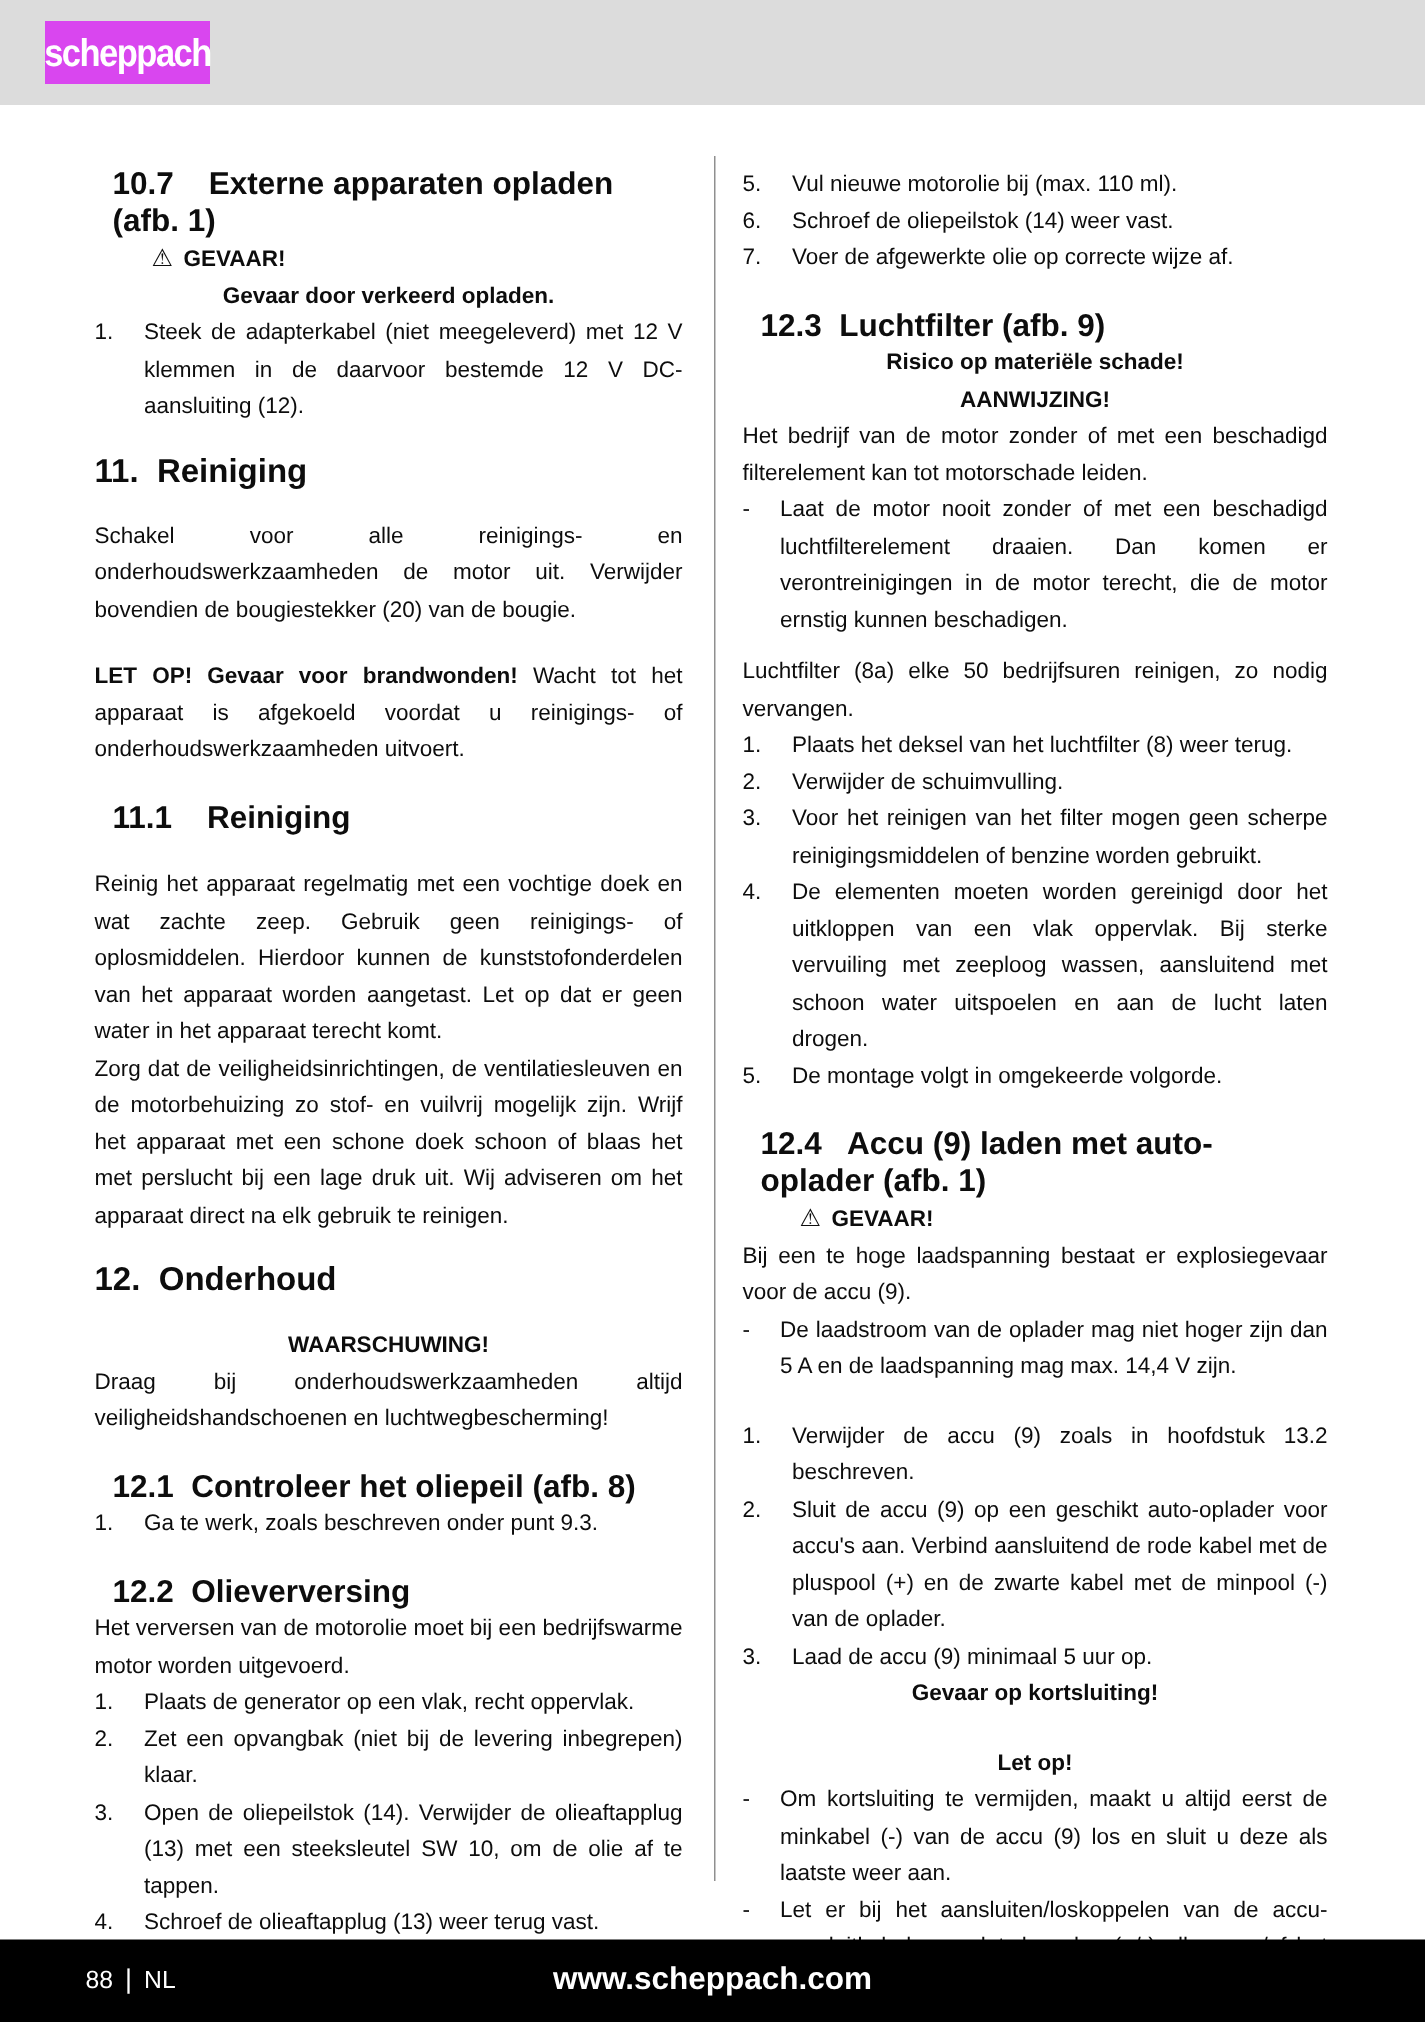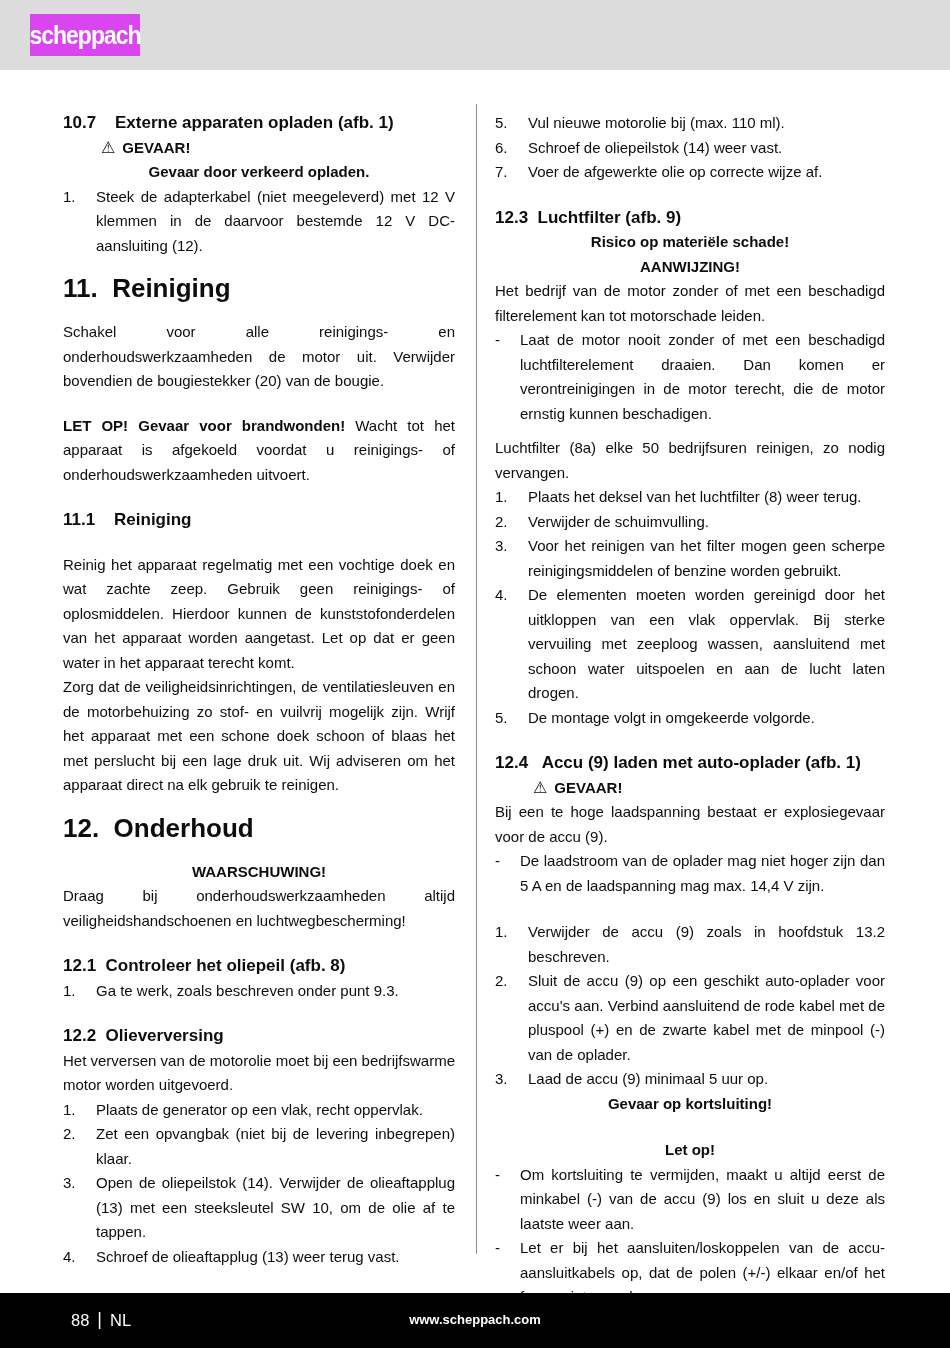--- a/index.html
+++ b/index.html
@@ -12,41 +12,41 @@
   .page-header{position:absolute;left:0;top:0;width:950px;height:70px;background:#dcdcdc;}
   .logo-box{position:absolute;left:30px;top:14px;width:110px;height:42px;background:#d946ef;
     display:flex;align-items:center;justify-content:center;}
   .logo-text{color:#fff;font-weight:bold;font-size:23px;letter-spacing:-1px;transform:scaleY(1.12);}
   
   .col{position:absolute;top:111px;text-align:justify;}
   .col-left{left:63px;width:392px;}
   .col-right{left:495px;width:390px;}
   .col-divider{position:absolute;left:476px;top:104px;width:1px;height:1150px;background:#8f8f8f;}
   
-  .h1{font-size:26px;line-height:32px;font-weight:bold;margin:14px 0 16px;white-space:pre-wrap;text-align:left;}
-  .h2{font-size:17px;font-weight:bold;margin:21px 0 0;white-space:pre-wrap;text-align:left;}
+  .h1{font-size:22px;line-height:32px;font-weight:bold;margin:14px 0 16px;white-space:pre-wrap;text-align:left;}
+  .h2{font-size:21px;font-weight:bold;margin:21px 12px 0;white-space:pre-wrap;text-align:left;}
   .h2.first{margin-top:0;}
   .b{font-weight:bold;}
   .bline{font-weight:bold;text-align:center;}
   .p{margin:0;}
   .mt10{margin-top:10px;}
   .mt20{margin-top:20px;}
   .mt22{margin-top:22px;}
   .warnline{font-weight:bold;text-align:left;margin-left:38px;}
   .tri{font-family:"DejaVu Sans",sans-serif;font-weight:normal;font-size:16px;margin-right:7px;}
   .oli{position:relative;padding-left:33px;text-align:justify;}
   .oli .num{position:absolute;left:0;top:0;}
   .dash{position:relative;padding-left:25px;text-align:justify;}
   .dash .marker{position:absolute;left:0;top:0;}
   
   .footer-bar{position:absolute;left:0;top:1293px;width:950px;height:55px;background:#000;color:#fff;}
-  .footer-left{position:absolute;left:71px;top:0;height:55px;display:flex;align-items:center;font-size:16.5px;}
+  .footer-left{position:absolute;left:57px;top:0;height:55px;display:flex;align-items:center;font-size:16.5px;}
   .footer-sep{padding:0 8px;font-weight:300;font-size:18px;position:relative;top:-1px;}
   .footer-site{position:absolute;left:0;top:0;width:950px;height:55px;display:flex;align-items:center;
-    justify-content:center;font-weight:bold;font-size:13px;}
+    justify-content:center;font-weight:bold;font-size:21px;}
 </style>
 </head>
 <body>
 
 <div class="page-header">
   <div class="logo-box">
     <span class="logo-text">scheppach</span>
   </div>
 </div>
 

